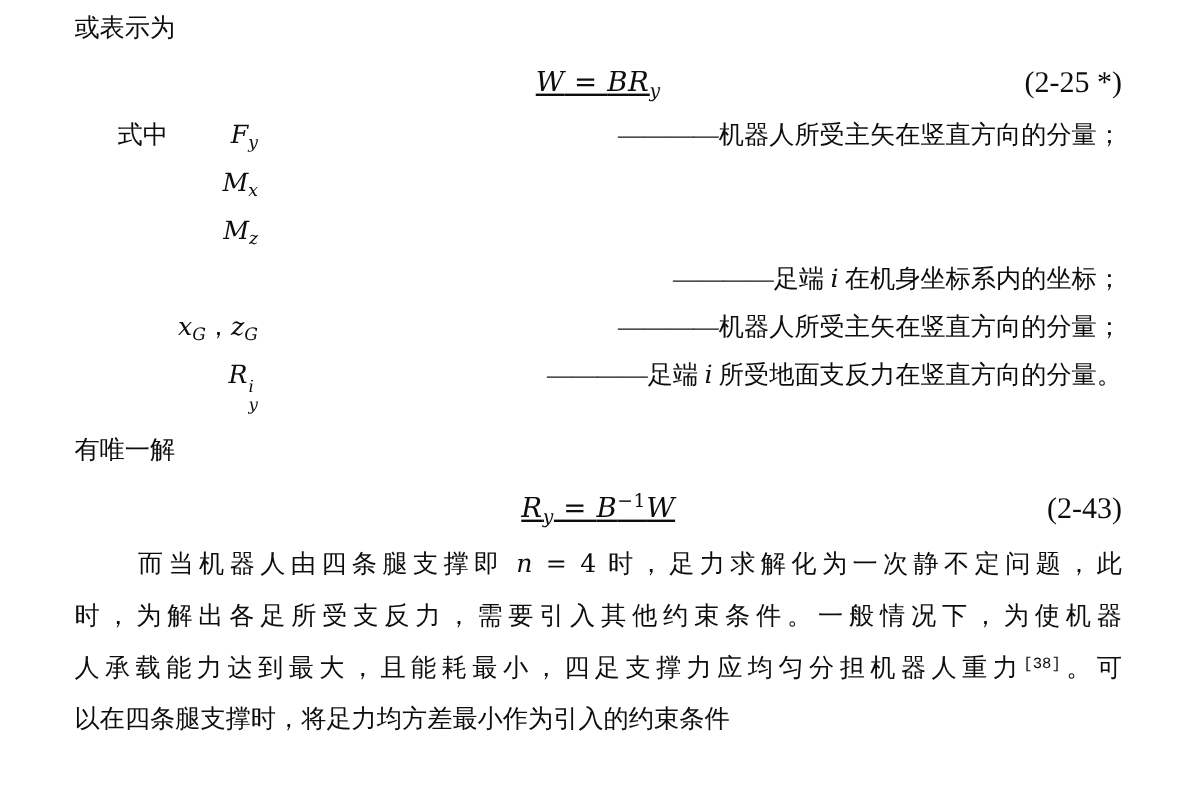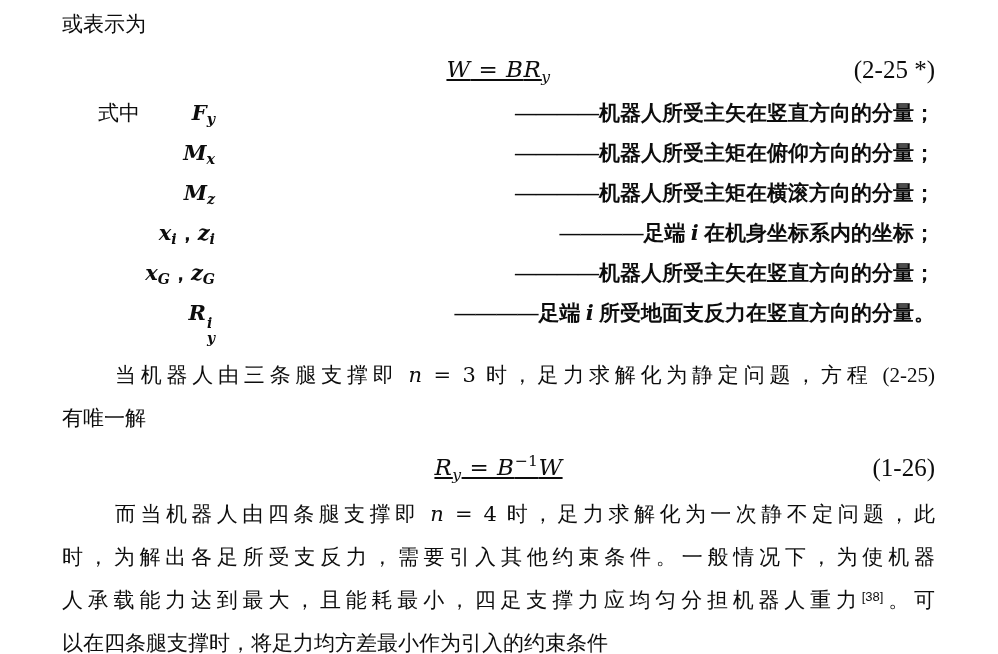--- a/index.html
+++ b/index.html
@@ -16,25 +16,25 @@
   .eq{font-size:23px;letter-spacing:0.5px;}
   .eq-label{position:absolute;right:0;top:1px;font-size:25px;}
   
   .math{white-space:nowrap;font-family:"DejaVu Serif",serif;}
   .math i{font-family:"DejaVu Serif",serif;font-style:italic;}
   sub,sup{font-size:68%;line-height:0;}
   sub{vertical-align:-0.3em;}
   sup{vertical-align:0.55em;}
   .ss{display:inline-flex;flex-direction:column;align-items:flex-start;
       font-size:66%;line-height:1.1;vertical-align:-0.55em;margin-left:1px;}
-  sup.cite{font-size:13px;vertical-align:0.5em;font-family:Liberation Sans, sans-serif;}
+  sup.cite{font-size:13px;vertical-align:0.5em;font-family:Liberation Mono, monospace;}
   
   .defs{position:relative;margin-top:4px;}
   .where{position:absolute;left:0;top:0;line-height:40px;margin-left:36px;}
-  .def-row{display:flex;line-height:40px;font-weight:bold;}
+  .def-row{display:flex;line-height:40px;}
   .def-symbol{flex:0 0 153px;width:153px;text-align:right;font-size:21px;}
   .def-desc{flex:1;text-align:right;}
   
   .para{margin-top:8px;}
   .pline{line-height:43px;}
   .just{text-align:justify;text-align-last:justify;}
   .indent{text-indent:53px;}
 </style>
 </head>
 <body>
@@ -50,52 +50,48 @@
 
   <section class="defs">
     <span class="where">式中</span>
     <div id="def-rows">
         <div class="def-row">
           <span class="def-symbol math"><i>F</i><sub><i>y</i></sub></span>
           <span class="def-desc">————机器人所受主矢在竖直方向的分量；</span>
         </div>
         <div class="def-row">
           <span class="def-symbol math"><i>M</i><sub><i>x</i></sub></span>
-          <span class="def-desc">————机器人所受主矩在俯仰方向的分量；</span>
         </div>
         <div class="def-row">
           <span class="def-symbol math"><i>M</i><sub><i>z</i></sub></span>
-          <span class="def-desc">————机器人所受主矩在横滚方向的分量；</span>
         </div>
         <div class="def-row">
-          <span class="def-symbol math"><i>x</i><sub><i>i</i></sub>，<i>z</i><sub><i>i</i></sub></span>
           <span class="def-desc">————足端 <span class="math"><i>i</i></span> 在机身坐标系内的坐标；</span>
         </div>
         <div class="def-row">
           <span class="def-symbol math"><i>x</i><sub><i>G</i></sub>，<i>z</i><sub><i>G</i></sub></span>
           <span class="def-desc">————机器人所受主矢在竖直方向的分量；</span>
         </div>
         <div class="def-row">
           <span class="def-symbol math"><i>R</i><span class="ss">
               <span><i>i</i></span>
               <span><i>y</i></span>
             </span></span>
           <span class="def-desc">————足端 <span class="math"><i>i</i></span> 所受地面支反力在竖直方向的分量。</span>
         </div>
       </div>
   </section>
 
   <div class="para">
-    <div class="pline indent just">当机器人由三条腿支撑即 <span class="math"><i>n</i> = 3</span> 时，足力求解化为静定问题，方程 (2-25)</div>
     <div class="pline">有唯一解</div>
   </div>
 
   <div class="eq-row">
     <span class="math eq"><i>R</i><sub><i>y</i></sub> = <i>B</i><sup>−1</sup><i>W</i></span>
-    <span class="eq-label">(1-26)</span>
+    <span class="eq-label">(2-43)</span>
   </div>
 
   <div class="para">
     <div class="pline indent just">而当机器人由四条腿支撑即 <span class="math"><i>n</i> = 4</span> 时，足力求解化为一次静不定问题，此</div>
     <div class="pline just">时，为解出各足所受支反力，需要引入其他约束条件。一般情况下，为使机器</div>
     <div class="pline just">人承载能力达到最大，且能耗最小，四足支撑力应均匀分担机器人重力<sup class="cite">[38]</sup>。可</div>
     <div class="pline">以在四条腿支撑时，将足力均方差最小作为引入的约束条件</div>
   </div>
 
 </main>

